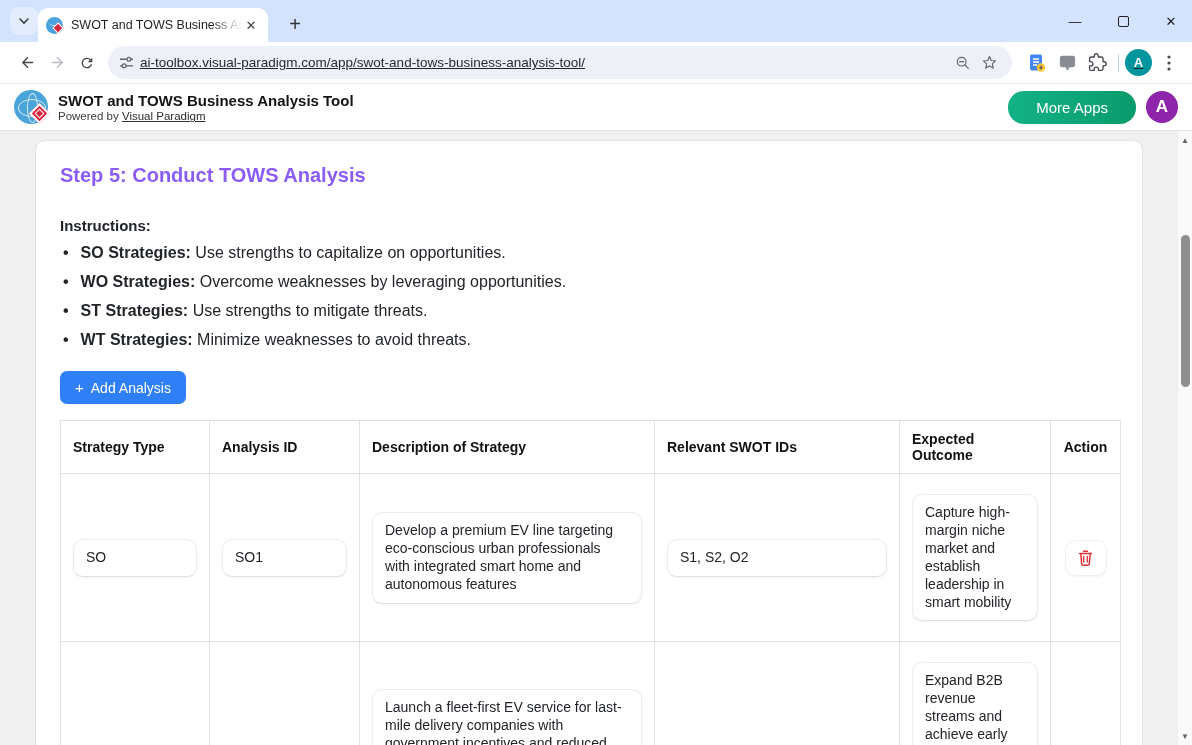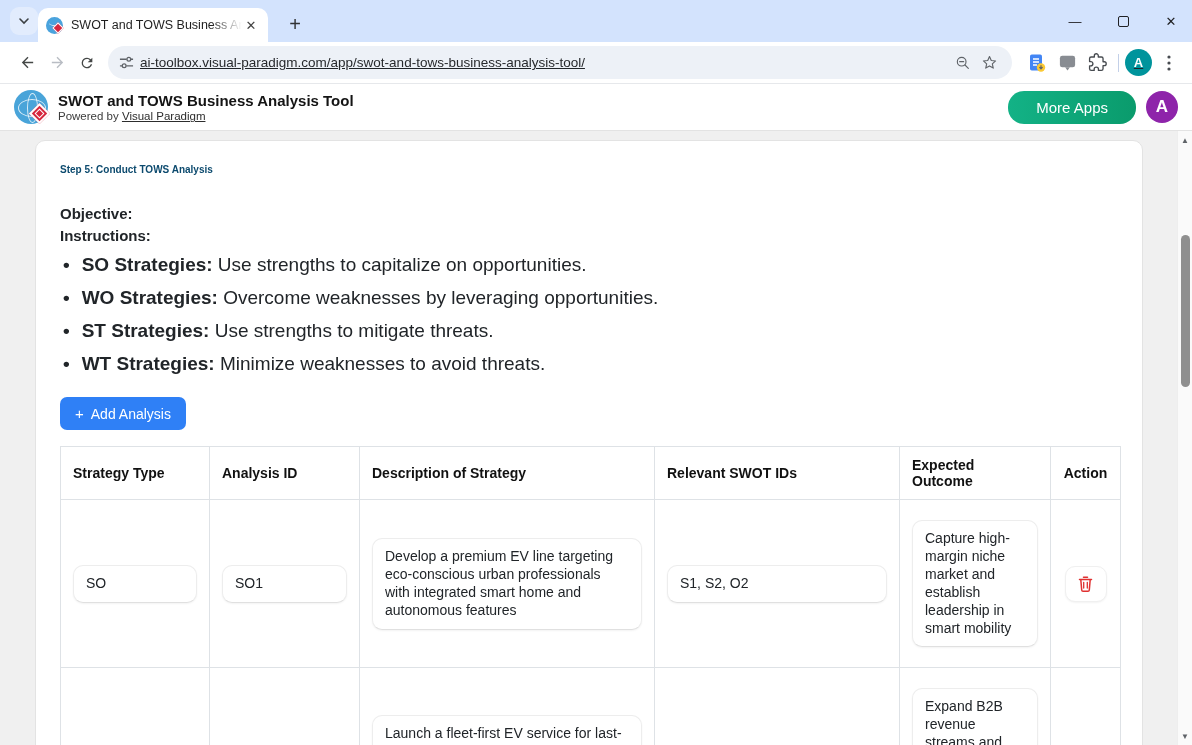--- a/index.html
+++ b/index.html
@@ -54,25 +54,25 @@
   .app-sub a { color:#2d2d2d; text-decoration:underline; cursor:pointer; }
   .more-apps { margin-left:auto; background:linear-gradient(90deg,#13b286,#0a9b6c); color:#fff; font-size:15px;
       padding:8px 28px; border:none; border-radius:16px; cursor:pointer; font-family:inherit; }
   .app-avatar { width:32px; height:32px; border-radius:50%; background:#8e24aa; color:#fff; font-weight:bold; font-size:17px;
       display:flex; align-items:center; justify-content:center; margin-left:10px; cursor:pointer; flex:none; }
 
   
   .content { position:relative; height:614px; background:#f0f0f0; overflow:hidden; }
   .card { position:absolute; left:35px; top:9px; width:1108px; height:660px; background:#fff;
       border:1px solid #e3e3e3; border-radius:10px; padding:23px 24px; }
-  .step-title { color:#0c4a6e; font-size:10px; font-weight:bold; margin-bottom:30px; }
+  .step-title { color:#8b5cf6; font-size:20px; font-weight:bold; margin-bottom:30px; }
   .sec-label { font-size:15px; font-weight:bold; margin-bottom:5px; }
   .sec-text { font-size:14.5px; margin-bottom:22px; }
   .instructions { list-style:none; padding-left:3px; margin:10px 0 18px 0; }
-  .instructions li { font-size:19px; margin-bottom:11px; }
+  .instructions li { font-size:16px; margin-bottom:11px; }
   .instructions li::before { content:"•"; font-weight:bold; margin-right:12px; }
   .instructions b { font-weight:bold; }
   .add-btn { display:inline-flex; align-items:center; gap:7px; background:#2f80f6; color:#fff; border:none;
       border-radius:7px; padding:8px 15px; font-size:14px; font-family:inherit; cursor:pointer; margin:4px 0 16px 0; }
   .add-btn .plus { font-size:15px; }
 
   table.strategies { width:1060px; border-collapse:collapse; table-layout:fixed; }
   .strategies th, .strategies td { border:1px solid #dee2e6; }
   .strategies th { font-size:14px; font-weight:bold; text-align:left; padding:10px 12px; background:#fff; color:#111; }
   .strategies th.center, .strategies td.center { text-align:center; }
@@ -198,21 +198,20 @@
     <div class="app-sub"><span>Powered by </span><a>Visual Paradigm</a></div>
   </div>
   <button class="more-apps">More Apps</button>
   <div class="app-avatar">A</div>
 </div>
 
 <div class="content">
   <div class="card">
     <div class="step-title">Step 5: Conduct TOWS Analysis</div>
 
-    <div class="sec-label">Objective:</div>
 
     <div class="sec-label">Instructions:</div>
     <ul class="instructions">
       <li><b>SO Strategies:</b><span> Use strengths to capitalize on opportunities.</span></li>
       <li><b>WO Strategies:</b><span> Overcome weaknesses by leveraging opportunities.</span></li>
       <li><b>ST Strategies:</b><span> Use strengths to mitigate threats.</span></li>
       <li><b>WT Strategies:</b><span> Minimize weaknesses to avoid threats.</span></li>
     </ul>
 
     <button class="add-btn">

